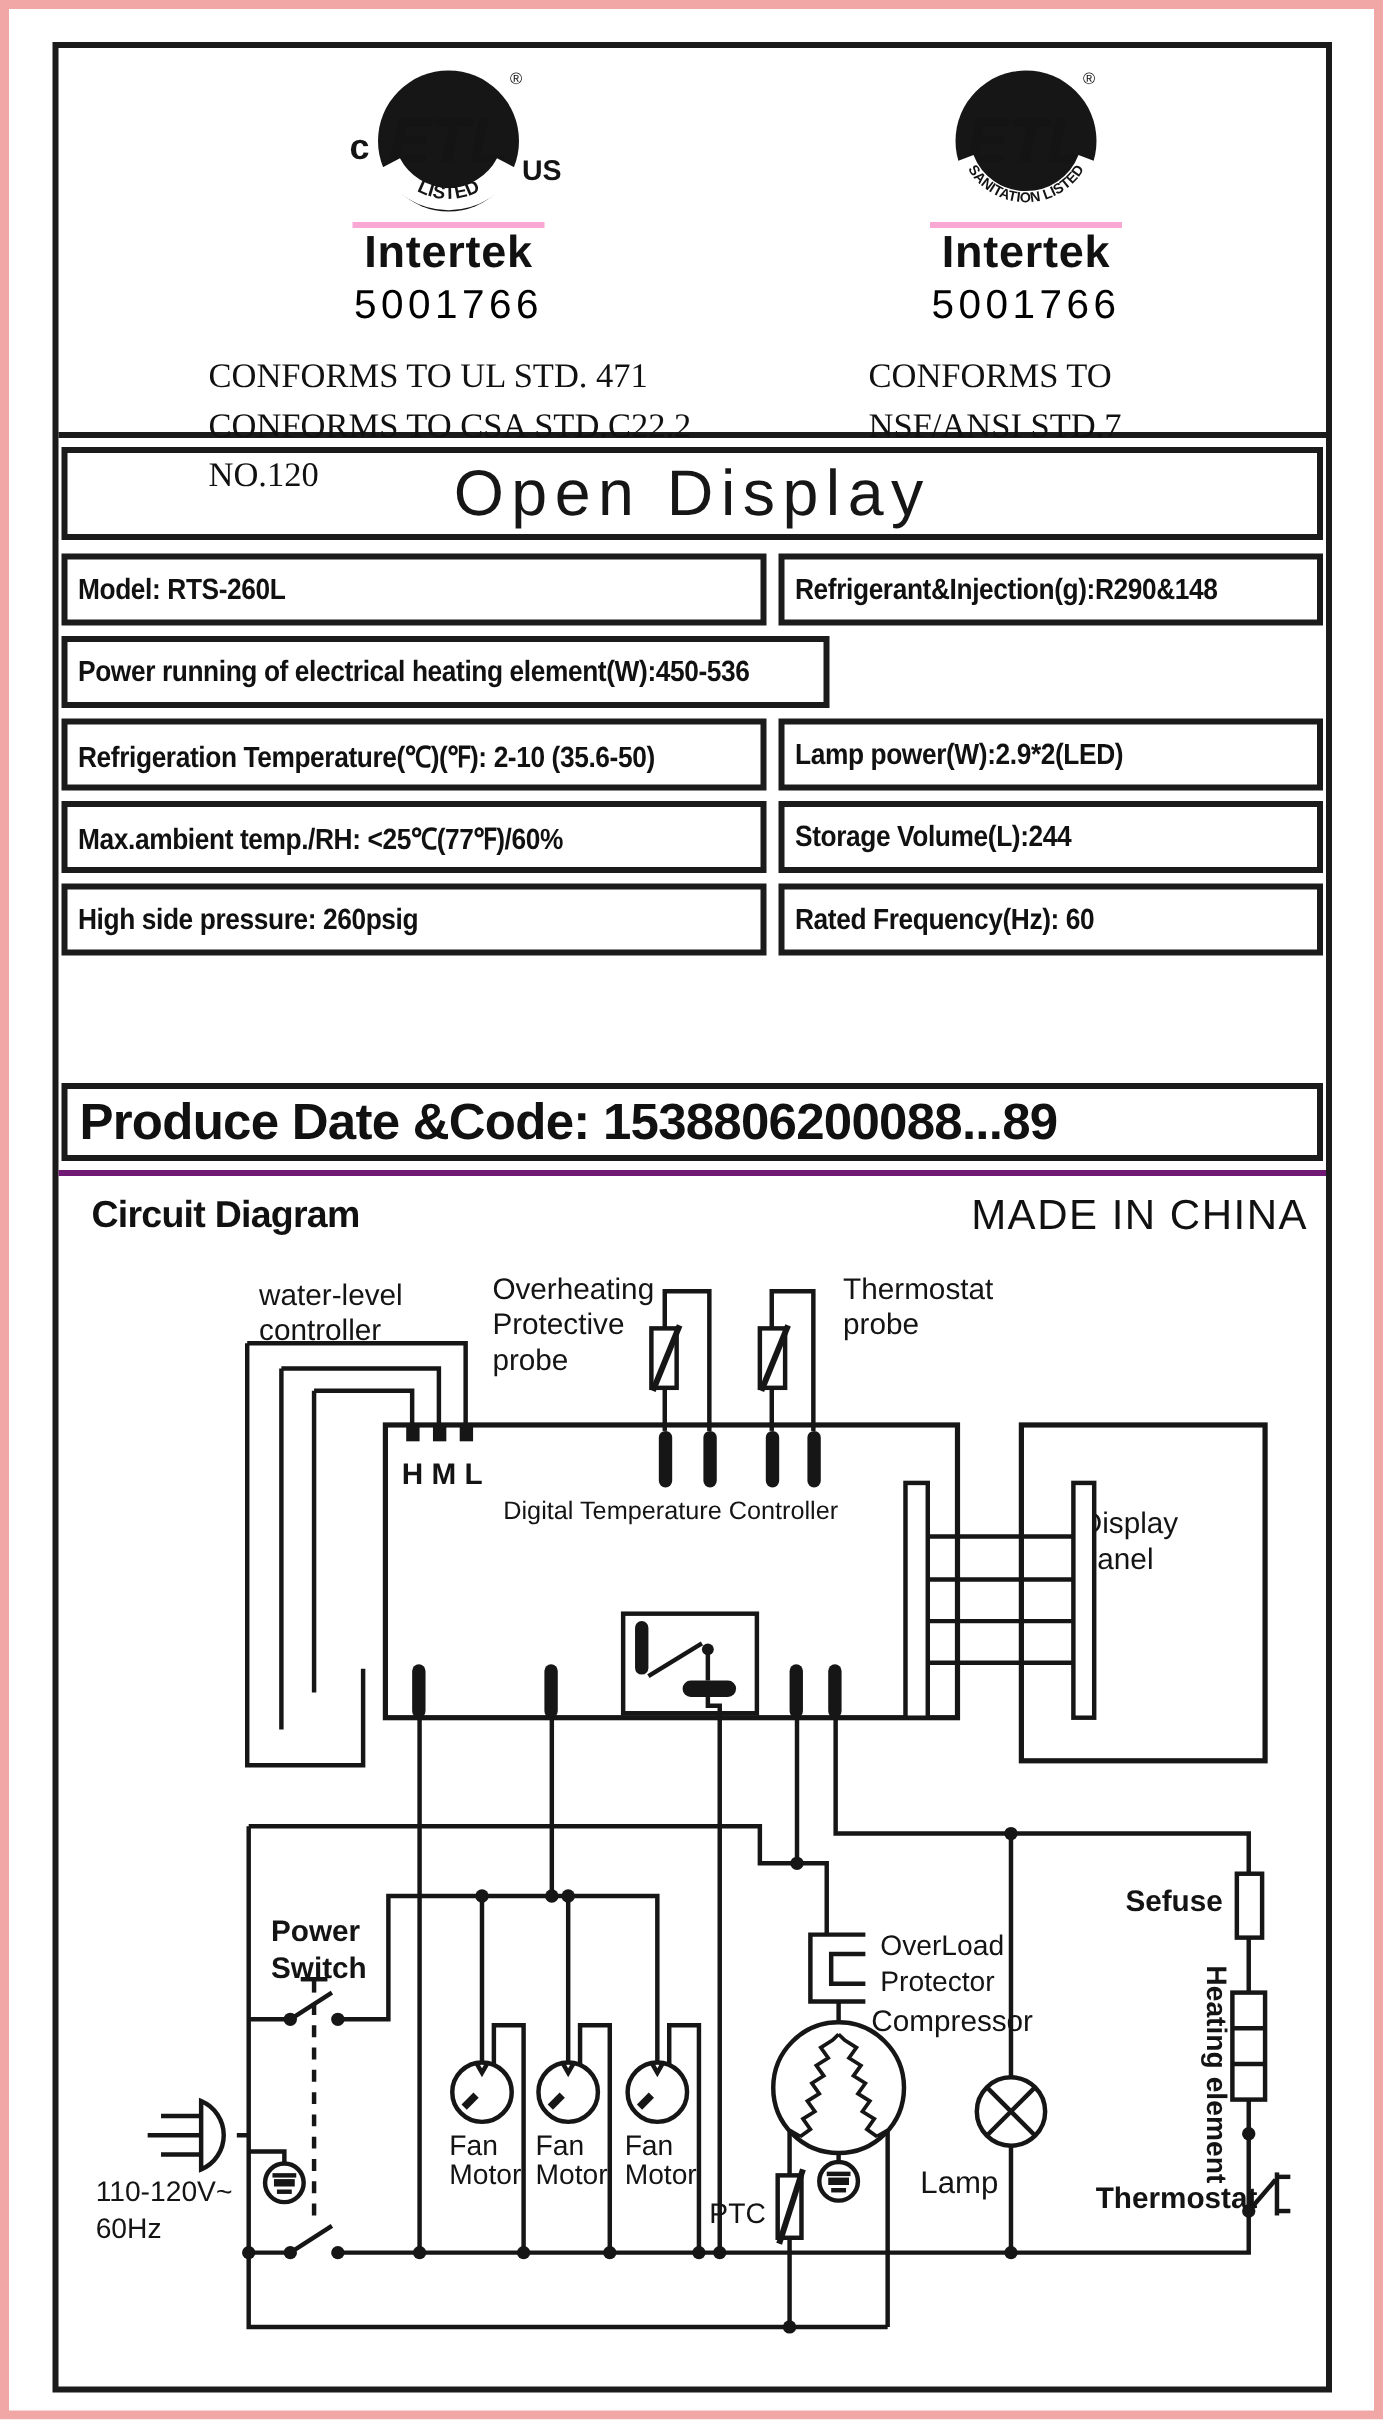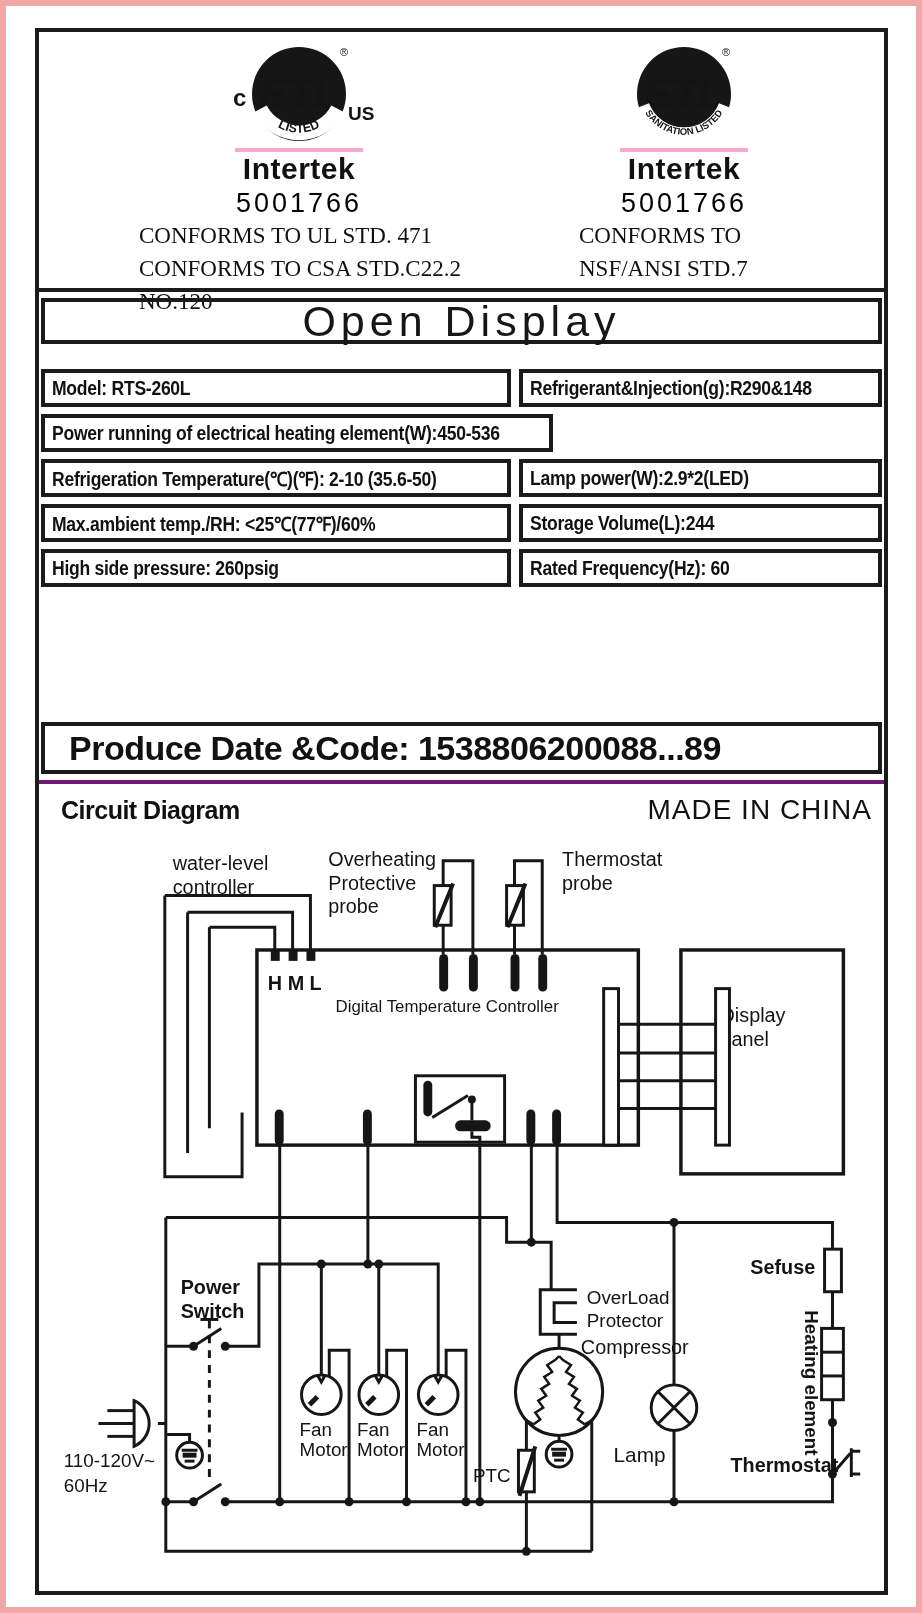--- a/index.html
+++ b/index.html
@@ -20,48 +20,48 @@
   .cert-col.left  { left:30px;  width:460px; }
   .cert-col.right { left:480px; width:330px; }
   .logo-svg { display:block; margin:0 auto; }
   .brand {
     display:inline-block; border-top:4px solid #f9a8d4; padding:1px 8px 0 8px;
     font-weight:bold; font-size:30px; line-height:1.05; letter-spacing:0.5px; margin-top:-6px;
   }
   .cert-number { font-size:27px; letter-spacing:3px; margin-top:3px; color:#000000; }
   .cert-lines {
     font-family:"Liberation Serif", serif; font-size:23px; line-height:33px;
-    margin-top:0; text-align:left; color:#111;
+    margin-top:15px; text-align:left; color:#111;
   }
   .cert-col.left  .cert-lines { padding-left:70px; }
   .cert-col.right .cert-lines { padding-left:60px; }
   
   .title-box {
-    position:absolute; left:2px; right:2px; top:266px; height:46px;
+    position:absolute; left:2px; right:2px; top:266px; height:62px;
     border:4px solid #1b1b1b; display:flex; align-items:center; justify-content:center;
     font-size:43px; letter-spacing:5px; color:#161616;
   }
   
   .spec { position:absolute; left:2px; right:2px; top:337px; }
-  .spec-row { display:flex; gap:8px; margin-bottom:7px; height:38px; }
+  .spec-row { display:flex; gap:8px; margin-bottom:7px; height:48px; }
   .cell {
     border:4px solid #1b1b1b; display:flex; align-items:center;
     padding-left:7px; white-space:nowrap; overflow:visible;
   }
   .cell.l { flex:0 0 470px; }
   .cell.r { flex:1; }
   .cell span {
     font-size:19.5px; font-weight:bold; letter-spacing:-0.3px;
     transform:scaleX(0.9); transform-origin:left center; display:inline-block;
   }
   
   .produce {
     position:absolute; left:2px; right:2px; top:690px; height:52px;
     border:4px solid #1b1b1b; display:flex; align-items:center;
-    font-size:34px; font-weight:bold; padding-left:24px; letter-spacing:-0.5px;
+    font-size:34px; font-weight:bold; padding-left:8px; letter-spacing:-0.5px;
   }
   
   .circuit { position:absolute; left:0; right:0; top:748px; height:811px; border-top:4px solid #701a75; }
   .circ-title { position:absolute; left:22px; top:12px; font-size:25px; font-weight:bold; letter-spacing:-0.5px; }
   .made { position:absolute; right:12px; top:10px; font-size:28px; letter-spacing:1px; }
   .circ-svg { position:absolute; left:0; top:44px; }
   svg text { font-family:"Liberation Sans", sans-serif; fill:#141414; }
 </style>
 </head>
 <body>

